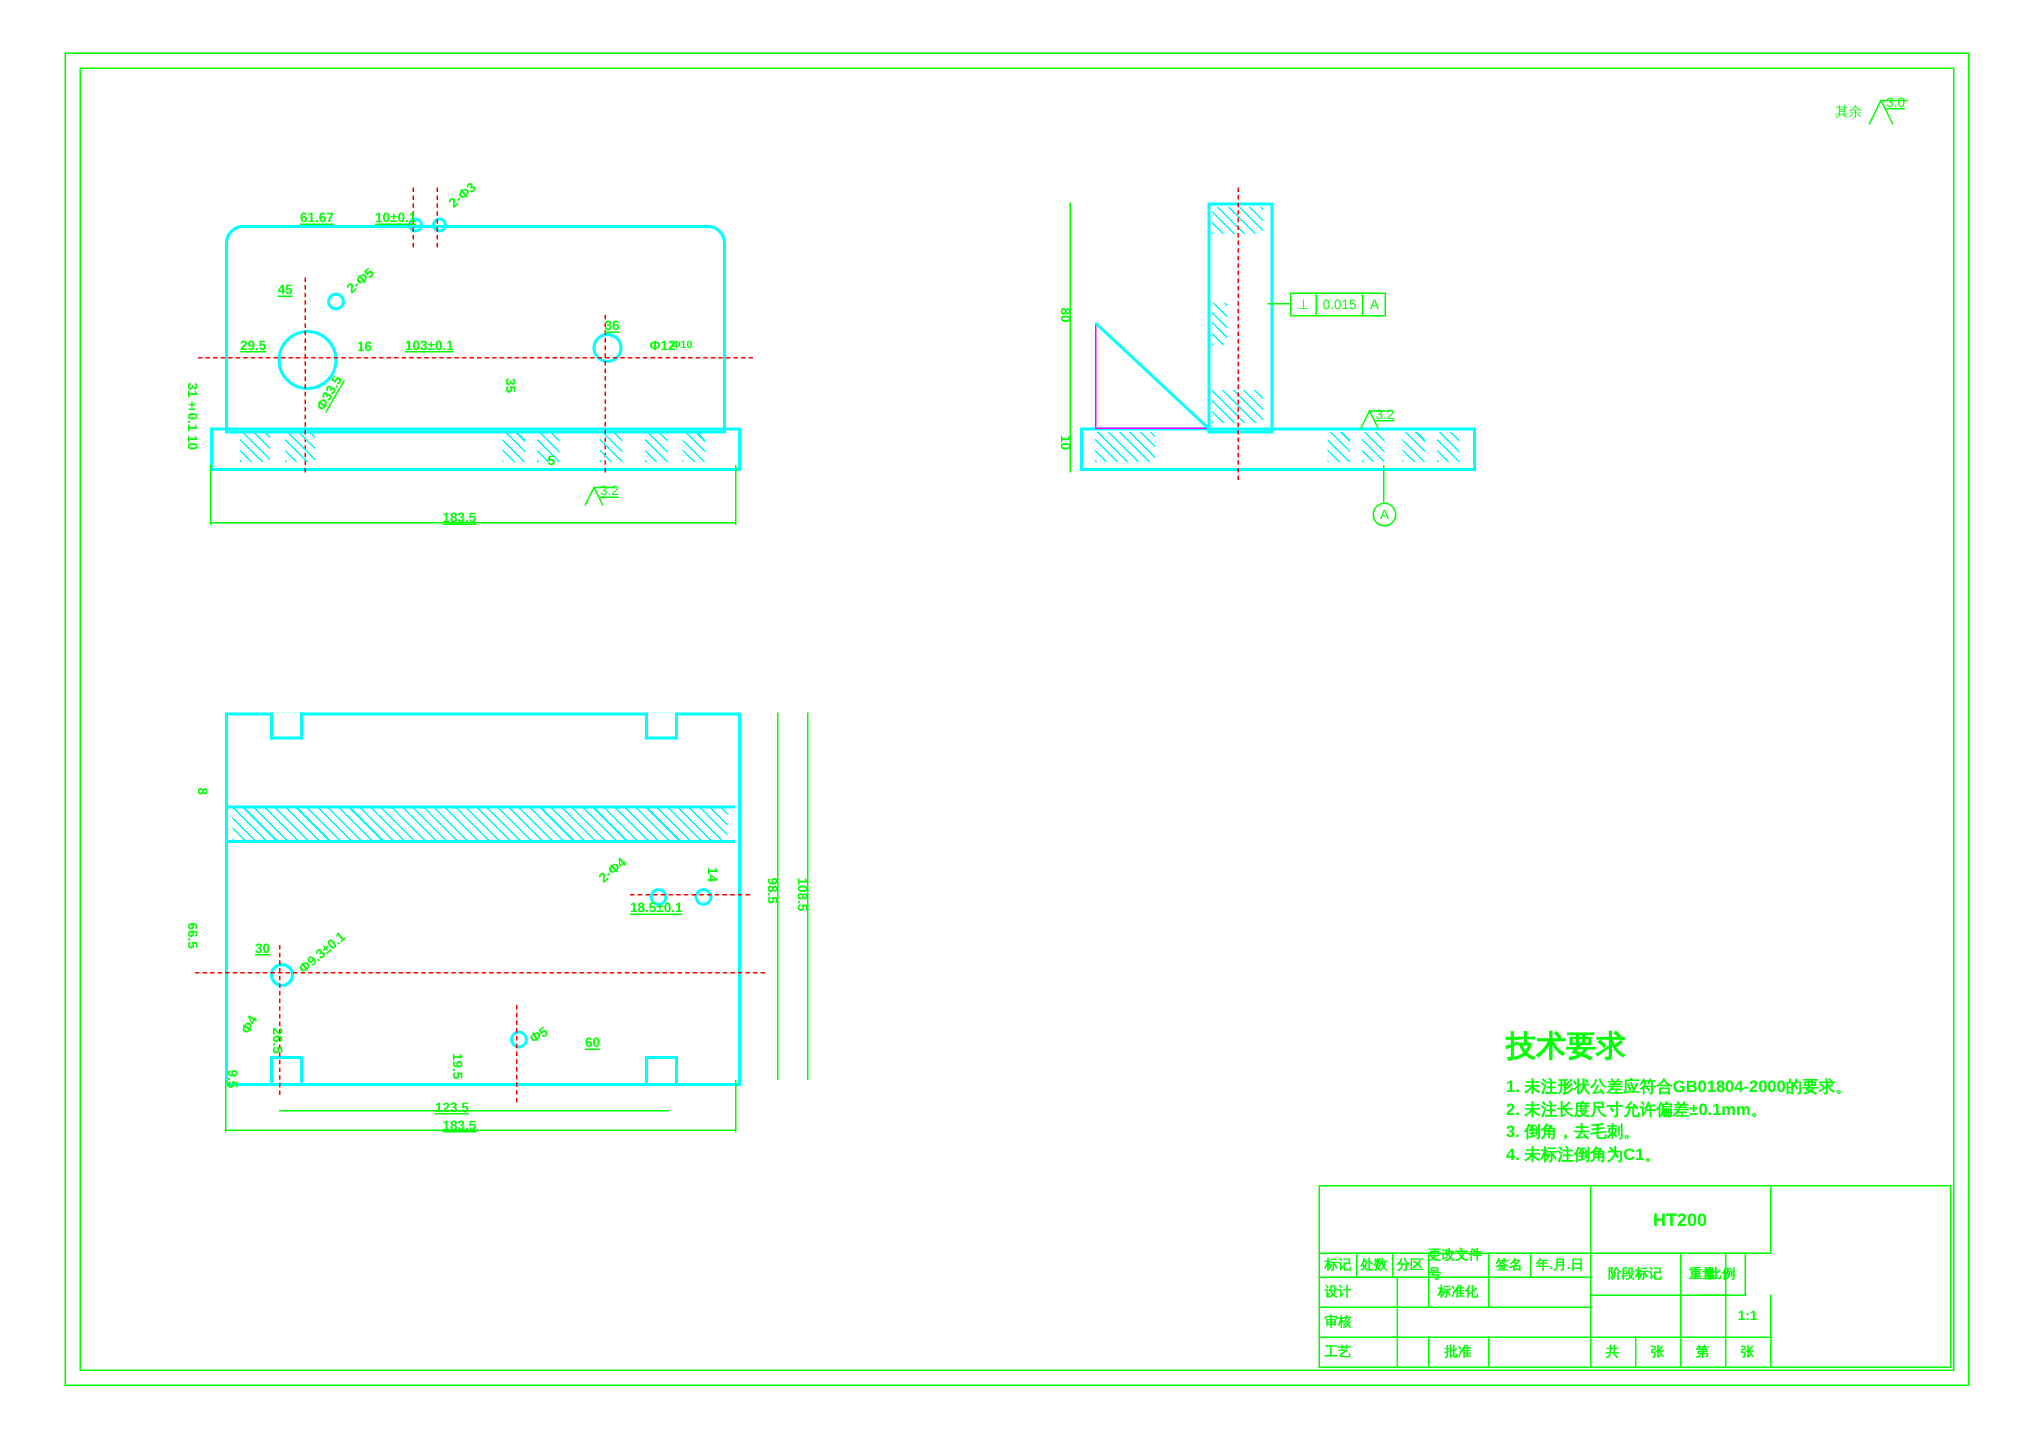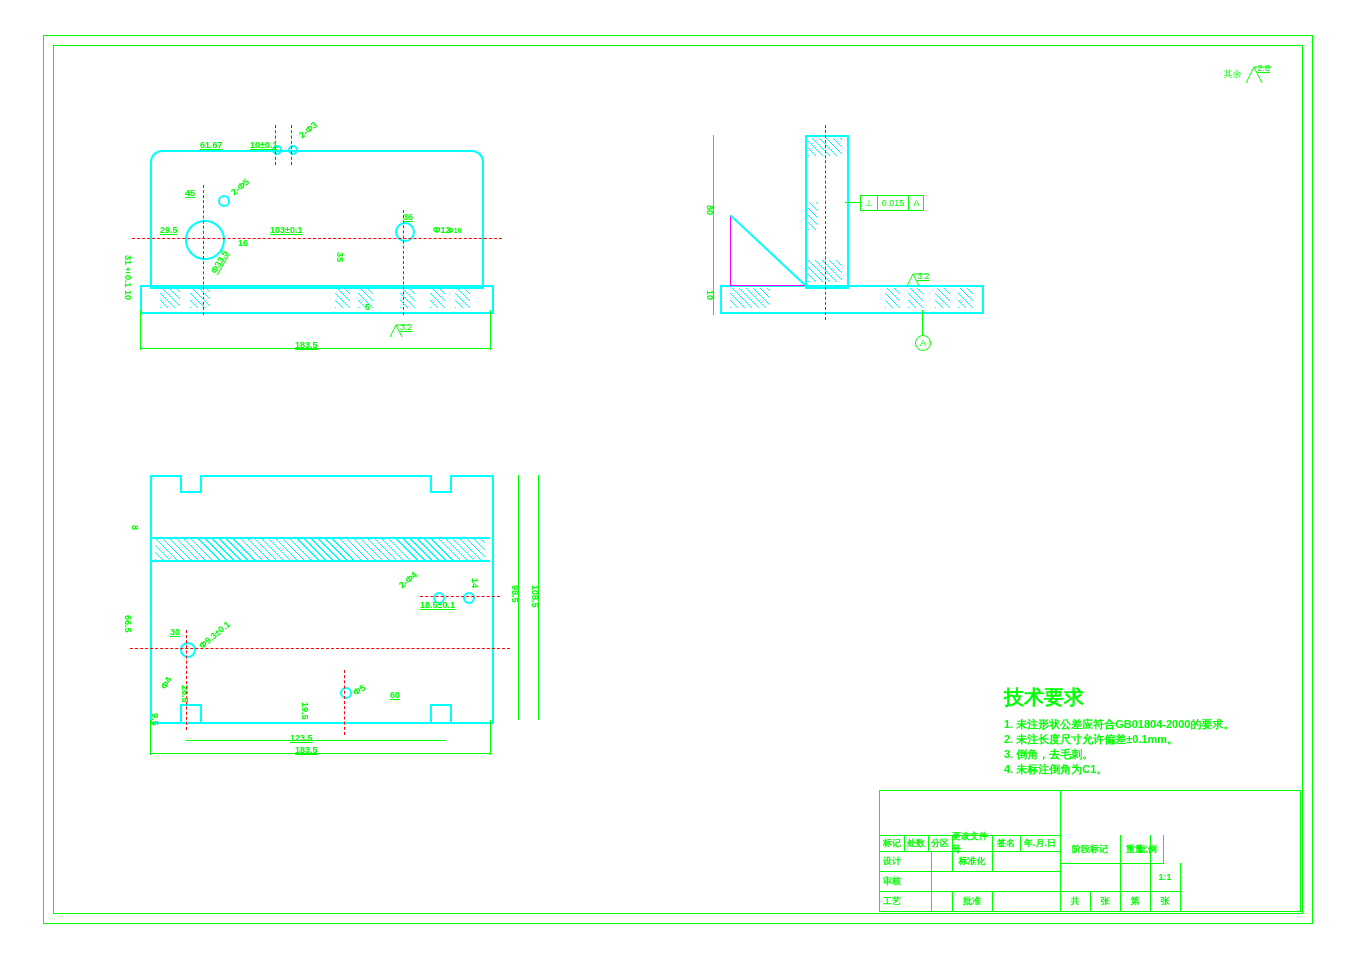--- a/index.html
+++ b/index.html
@@ -29,21 +29,21 @@
 <body>
 
 <div class="frame-outer"></div>
 <div class="frame-inner"></div>
 
 <div class="surface-sym" style="right:80px;top:65px">
   <span>其余</span>
   <svg width="30" height="20" style="vertical-align:middle">
       <path d="M2 18 L10 2 L18 18 M10 2 L28 2" stroke="#00ff00" fill="none"></path>
     </svg>
-  <span style="position:absolute;top:-2px;left:34px;text-decoration:underline">2.8</span>
+  <span style="position:absolute;top:-2px;left:34px;text-decoration:underline">3.0</span>
 </div>
 
 <div class="view" style="left:140px;top:130px;width:360px;height:230px">
   <div class="outline" style="left:10px;top:20px;width:330px;height:135px;border-radius:12px 12px 0 0"></div>
   <div class="outline" style="left:0px;top:155px;width:350px;height:25px"></div>
   <div class="circle" style="left:45px;top:90px;width:36px;height:36px"></div>
   <div class="circle" style="left:78px;top:65px;width:8px;height:8px"></div>
   <div class="circle" style="left:255px;top:92px;width:16px;height:16px"></div>
   <div class="circle" style="left:132px;top:15px;width:6px;height:6px"></div>
   <div class="circle" style="left:148px;top:15px;width:6px;height:6px"></div>
@@ -65,21 +65,21 @@
   <div class="dim" style="left:110px;top:10px;text-decoration:underline">10±0.1</div>
   <div class="dim" style="left:158px;top:-5px;transform:rotate(-40deg)">2-Φ3</div>
   <div class="dim" style="left:45px;top:58px;text-decoration:underline">45</div>
   <div class="dim" style="left:90px;top:52px;transform:rotate(-40deg)">2-Φ5</div>
   <div class="dim" style="left:20px;top:95px;text-decoration:underline">29.5</div>
   <div class="dim" style="left:130px;top:95px;text-decoration:underline">103±0.1</div>
   <div class="dim" style="left:263px;top:82px;text-decoration:underline">36</div>
   <div class="dim" style="left:293px;top:95px">Φ12</div>
   <div class="dim" style="left:308px;top:97px;font-size:7px">Φ10</div>
   <div class="dim" style="left:67px;top:127px;transform:rotate(-60deg);text-decoration:underline">Φ33.5</div>
-  <div class="dim" style="left:98px;top:108px">16</div>
+  <div class="dim" style="left:98px;top:96px">16</div>
   <div class="dim" style="left:195px;top:122px;writing-mode:vertical-rl">35</div>
   <div class="dim" style="left:-17px;top:125px;writing-mode:vertical-rl">31±0.1</div>
   <div class="dim" style="left:-17px;top:160px;writing-mode:vertical-rl">10</div>
   <div class="dim" style="left:225px;top:172px">5</div>
   <div class="dim" style="left:155px;top:210px;text-decoration:underline">183.5</div>
   <div class="line-h" style="left:0;top:218px;width:350px"></div>
   <div class="line-v" style="left:0;top:180px;height:40px"></div>
   <div class="line-v" style="left:350px;top:180px;height:40px"></div>
   <div class="surface-sym" style="left:248px;top:193px">
     <svg width="22" height="16">
@@ -180,20 +180,21 @@
   <div class="title">技术要求</div>
   <div>1. 未注形状公差应符合GB01804-2000的要求。</div>
   <div>2. 未注长度尺寸允许偏差±0.1mm。</div>
   <div>3. 倒角，去毛刺。</div>
   <div>4. 未标注倒角为C1。</div>
 </div>
 
 <div class="title-block">
 
   <div class="tb-cell" style="left:0;top:0;width:180px;height:44px"></div>
+  <div class="tb-cell" style="left:180px;top:0;width:120px;height:44px;font-size:12px">HT200</div>
 
   <div class="tb-cell" style="left:0;top:44px;width:24px;height:16px">标记</div>
   <div class="tb-cell" style="left:24px;top:44px;width:24px;height:16px">处数</div>
   <div class="tb-cell" style="left:48px;top:44px;width:24px;height:16px">分区</div>
   <div class="tb-cell" style="left:72px;top:44px;width:40px;height:16px">更改文件号</div>
   <div class="tb-cell" style="left:112px;top:44px;width:28px;height:16px">签名</div>
   <div class="tb-cell" style="left:140px;top:44px;width:40px;height:16px">年.月.日</div>
 
   <div class="tb-cell" style="left:0;top:60px;width:48px;height:20px;justify-content:flex-start;padding-left:3px">设计</div>
   <div class="tb-cell" style="left:48px;top:60px;width:24px;height:20px"></div>

